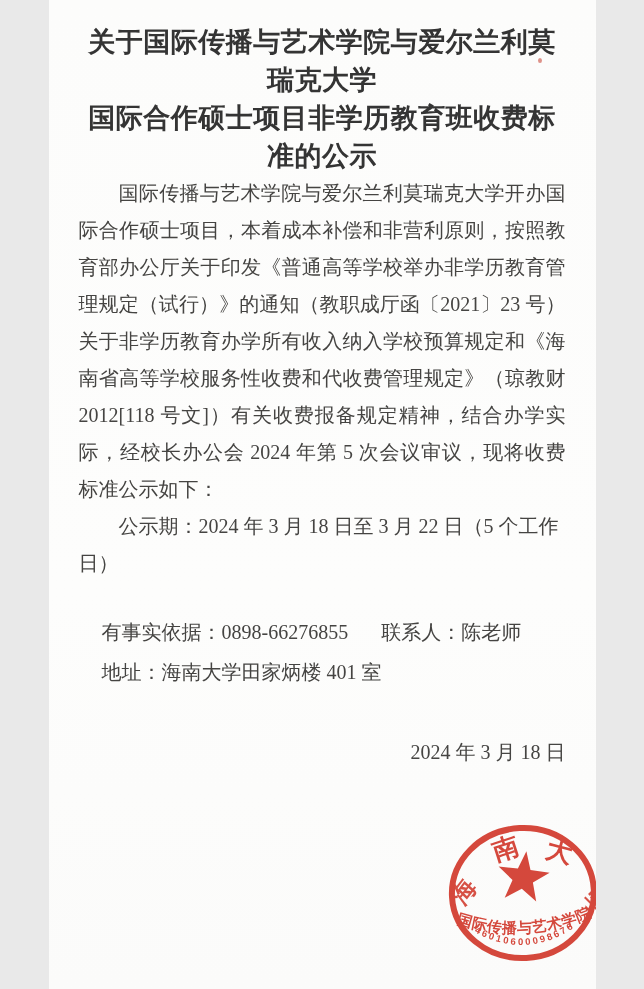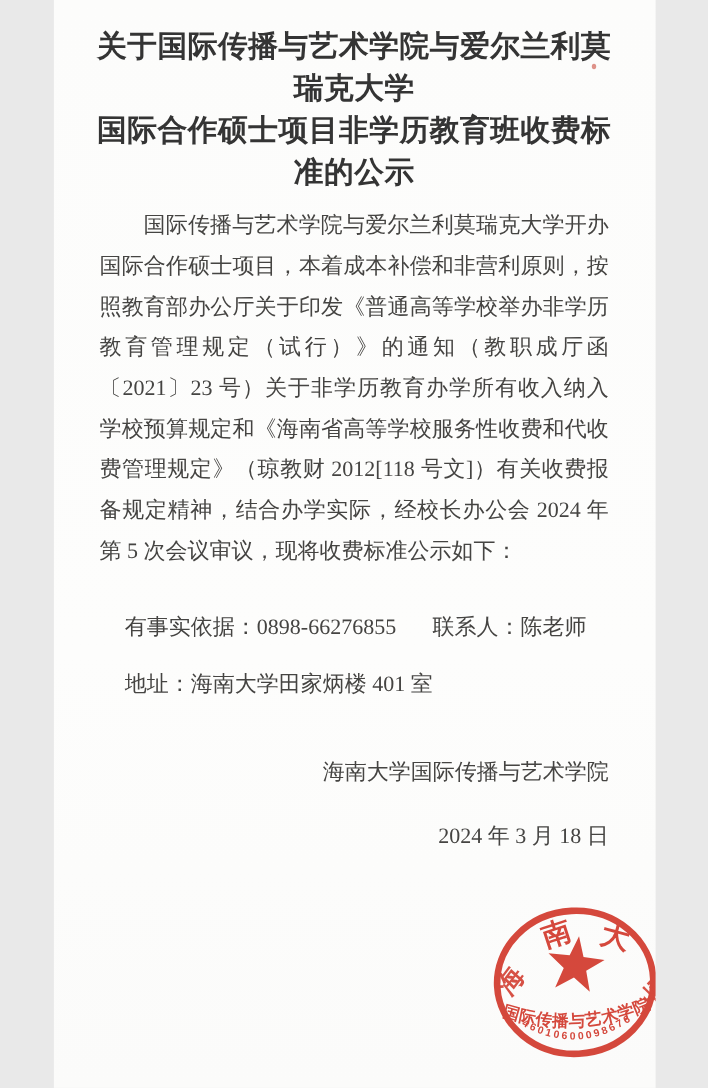--- a/index.html
+++ b/index.html
@@ -20,21 +20,21 @@
     font-weight:700;
     font-size:27px;
     line-height:38px;
     letter-spacing:0.5px;
     text-align:center;
     color:#343434;
     white-space:pre-line;
   }
 
   .body-text { font-size:20px; line-height:37px; }
-  .page p { margin:12px; }
+  .page p { margin:0; }
 
   .para { text-indent:2em; text-align:justify; }
   .para-1 { margin-top:46px; }
   .fee-line, .period-line { text-indent:2em; }
   .para-2 { margin-top:35px; }
 
   .contact-block { margin-top:30px; line-height:40px; }
   .contact-block p { padding-left:23px; }
   .inline-gap { display:inline-block; width:33px; }
 
@@ -71,31 +71,31 @@
 <div class="page">
   <div class="content">
 
     <h1 class="doc-title">关于国际传播与艺术学院与爱尔兰利莫瑞克大学
 国际合作硕士项目非学历教育班收费标准的公示</h1>
 
     <div class="body-text">
       <p class="para para-1">国际传播与艺术学院与爱尔兰利莫瑞克大学开办国际合作硕士项目，本着成本补偿和非营利原则，按照教育部办公厅关于印发《普通高等学校举办非学历教育管理规定（试行）》的通知（教职成厅函〔2021〕23 号）关于非学历教育办学所有收入纳入学校预算规定和《海南省高等学校服务性收费和代收费管理规定》（琼教财 2012[118 号文]）有关收费报备规定精神，结合办学实际，经校长办公会 2024 年第 5 次会议审议，现将收费标准公示如下：</p>
 
 
+      <p class="period-line">公示期：2024 年 3 月 18 日至 3 月 22 日（5 个工作日）</p>
 
 
       <div class="contact-block">
         <p>
           <span>有事实依据：</span><span>0898-66276855</span><span class="inline-gap"></span><span>联系人：</span><span>陈老师</span>
         </p>
         <p>地址：海南大学田家炳楼 401 室</p>
       </div>
 
       <div class="signature-block">
-        <p class="sig-org">海南大学国际传播与艺术学院</p>
         <p class="sig-date">2024 年 3 月 18 日</p>
       </div>
     </div>
   </div>
 
   <div class="scan-speck"></div>
 
   <div class="stamp">
     <svg width="156" height="146" viewBox="0 0 156 146" xmlns="http://www.w3.org/2000/svg">
       <defs>

